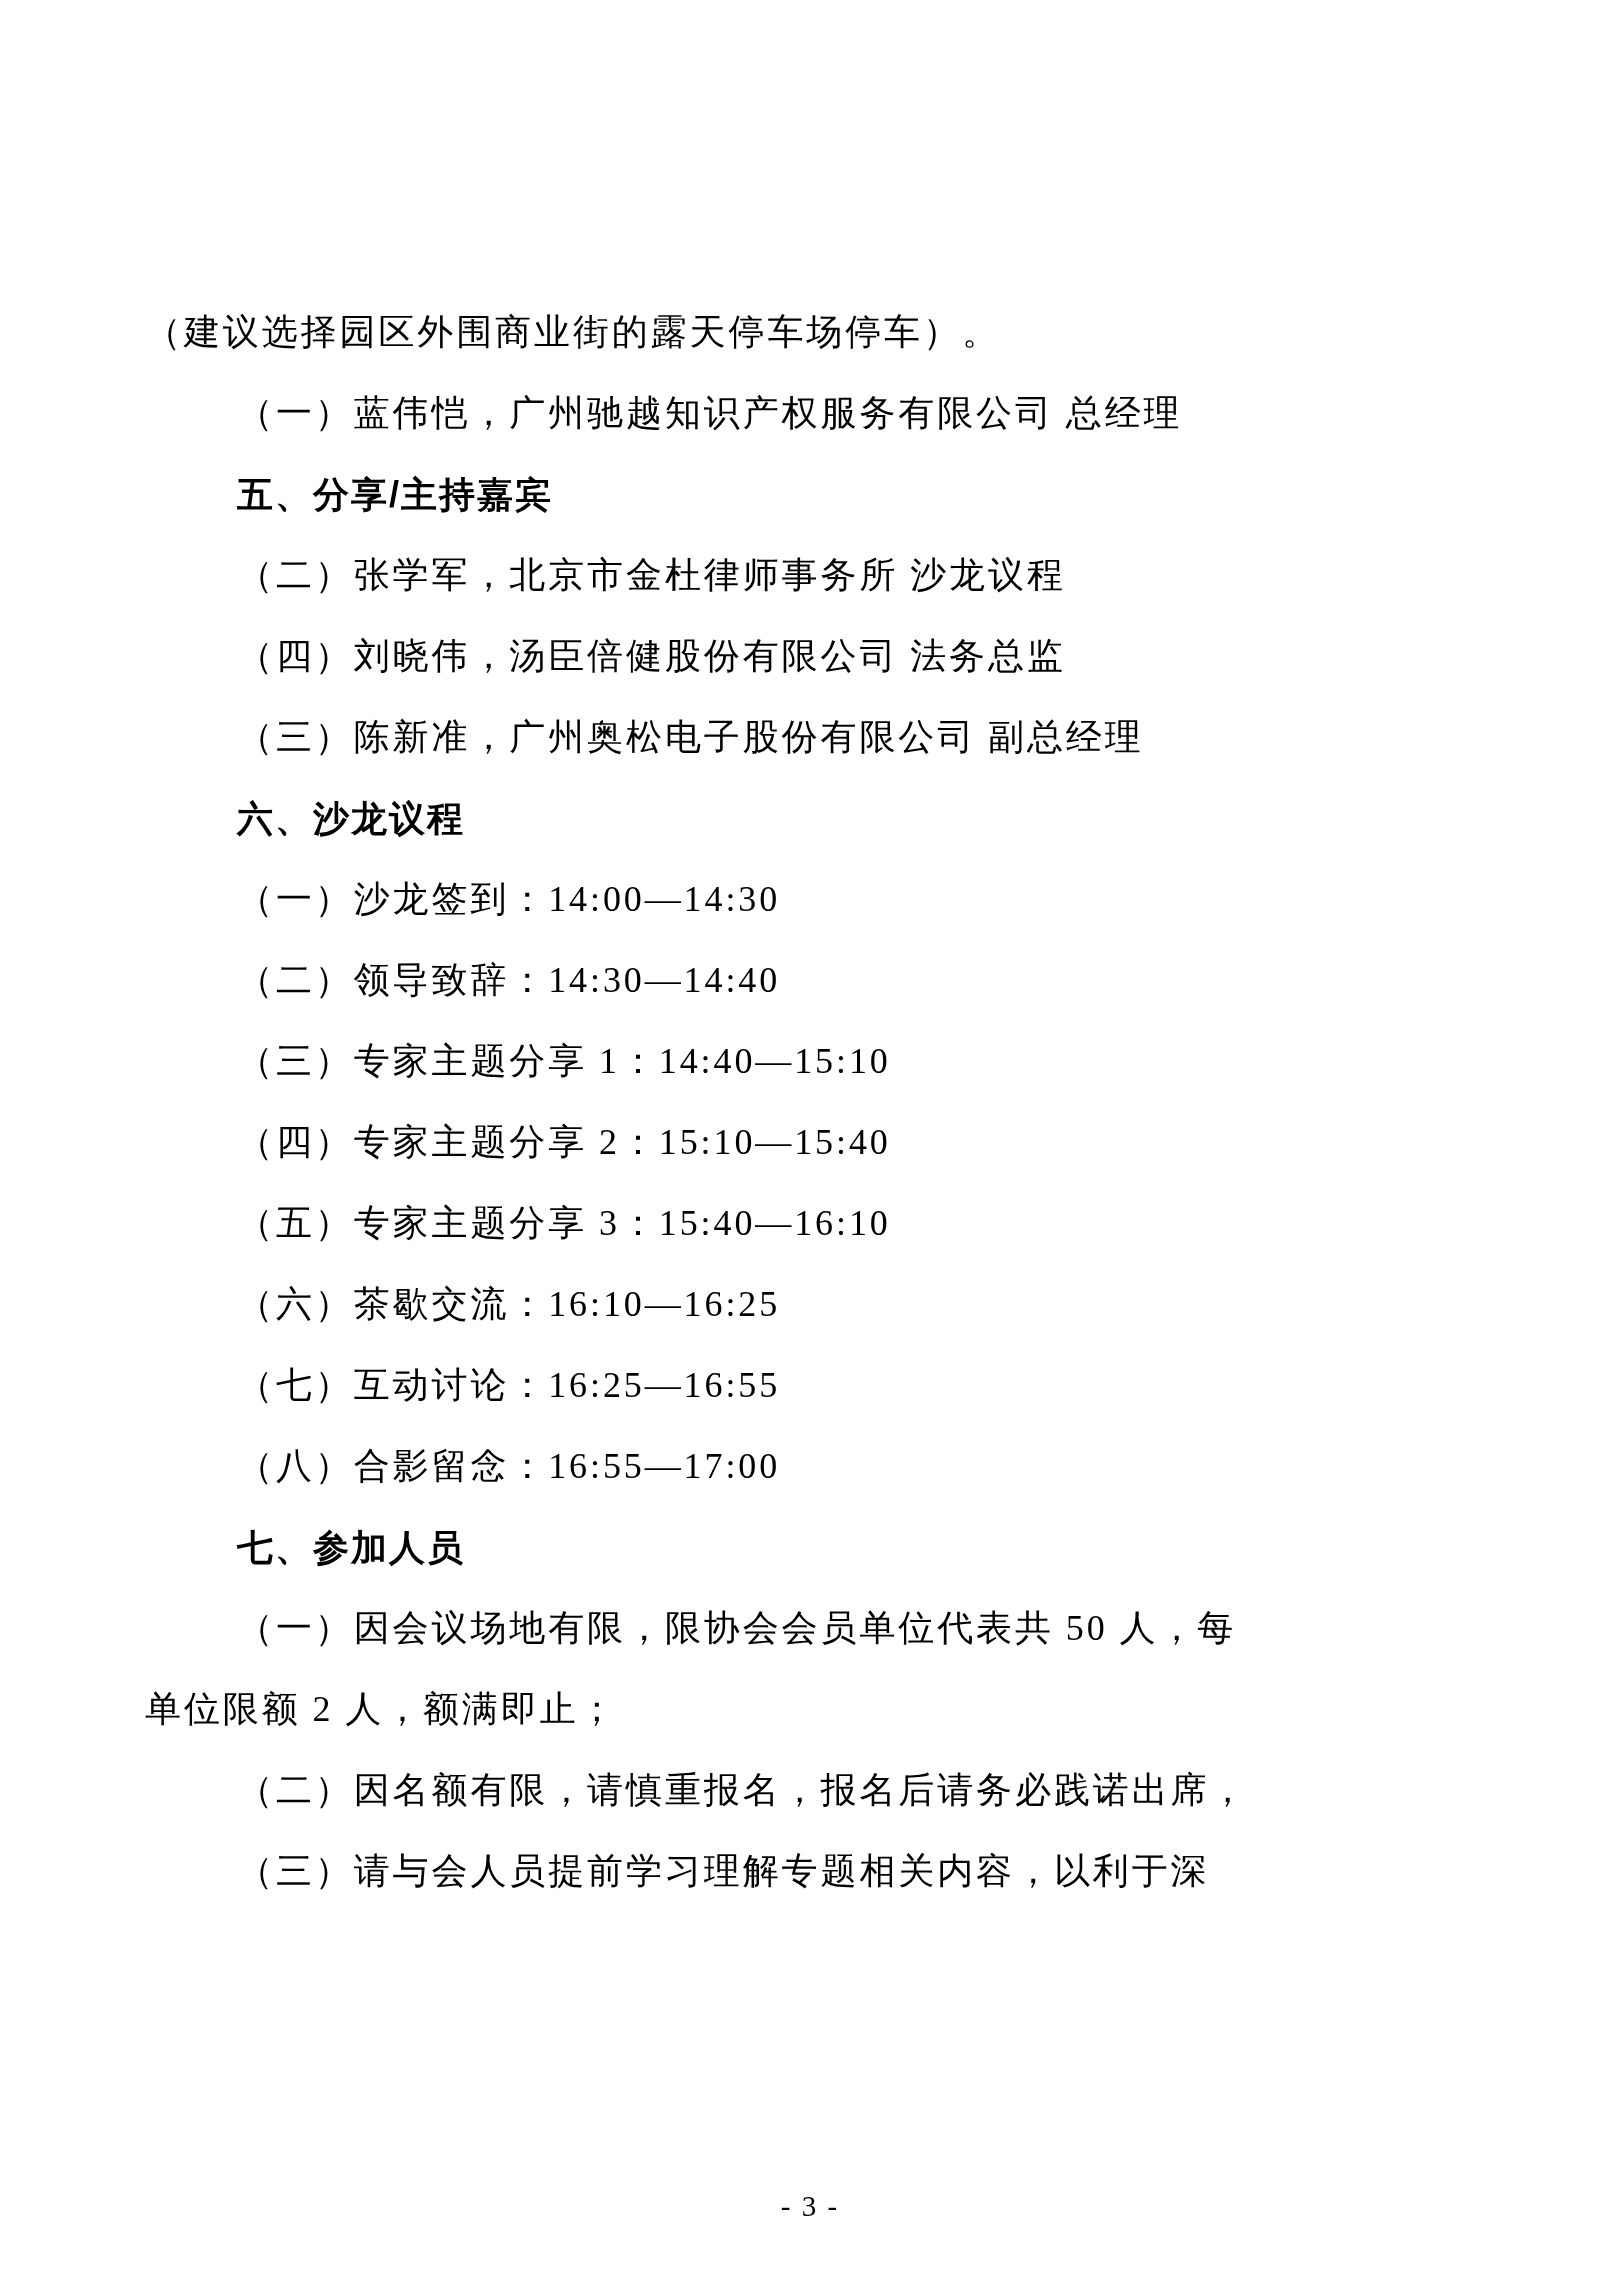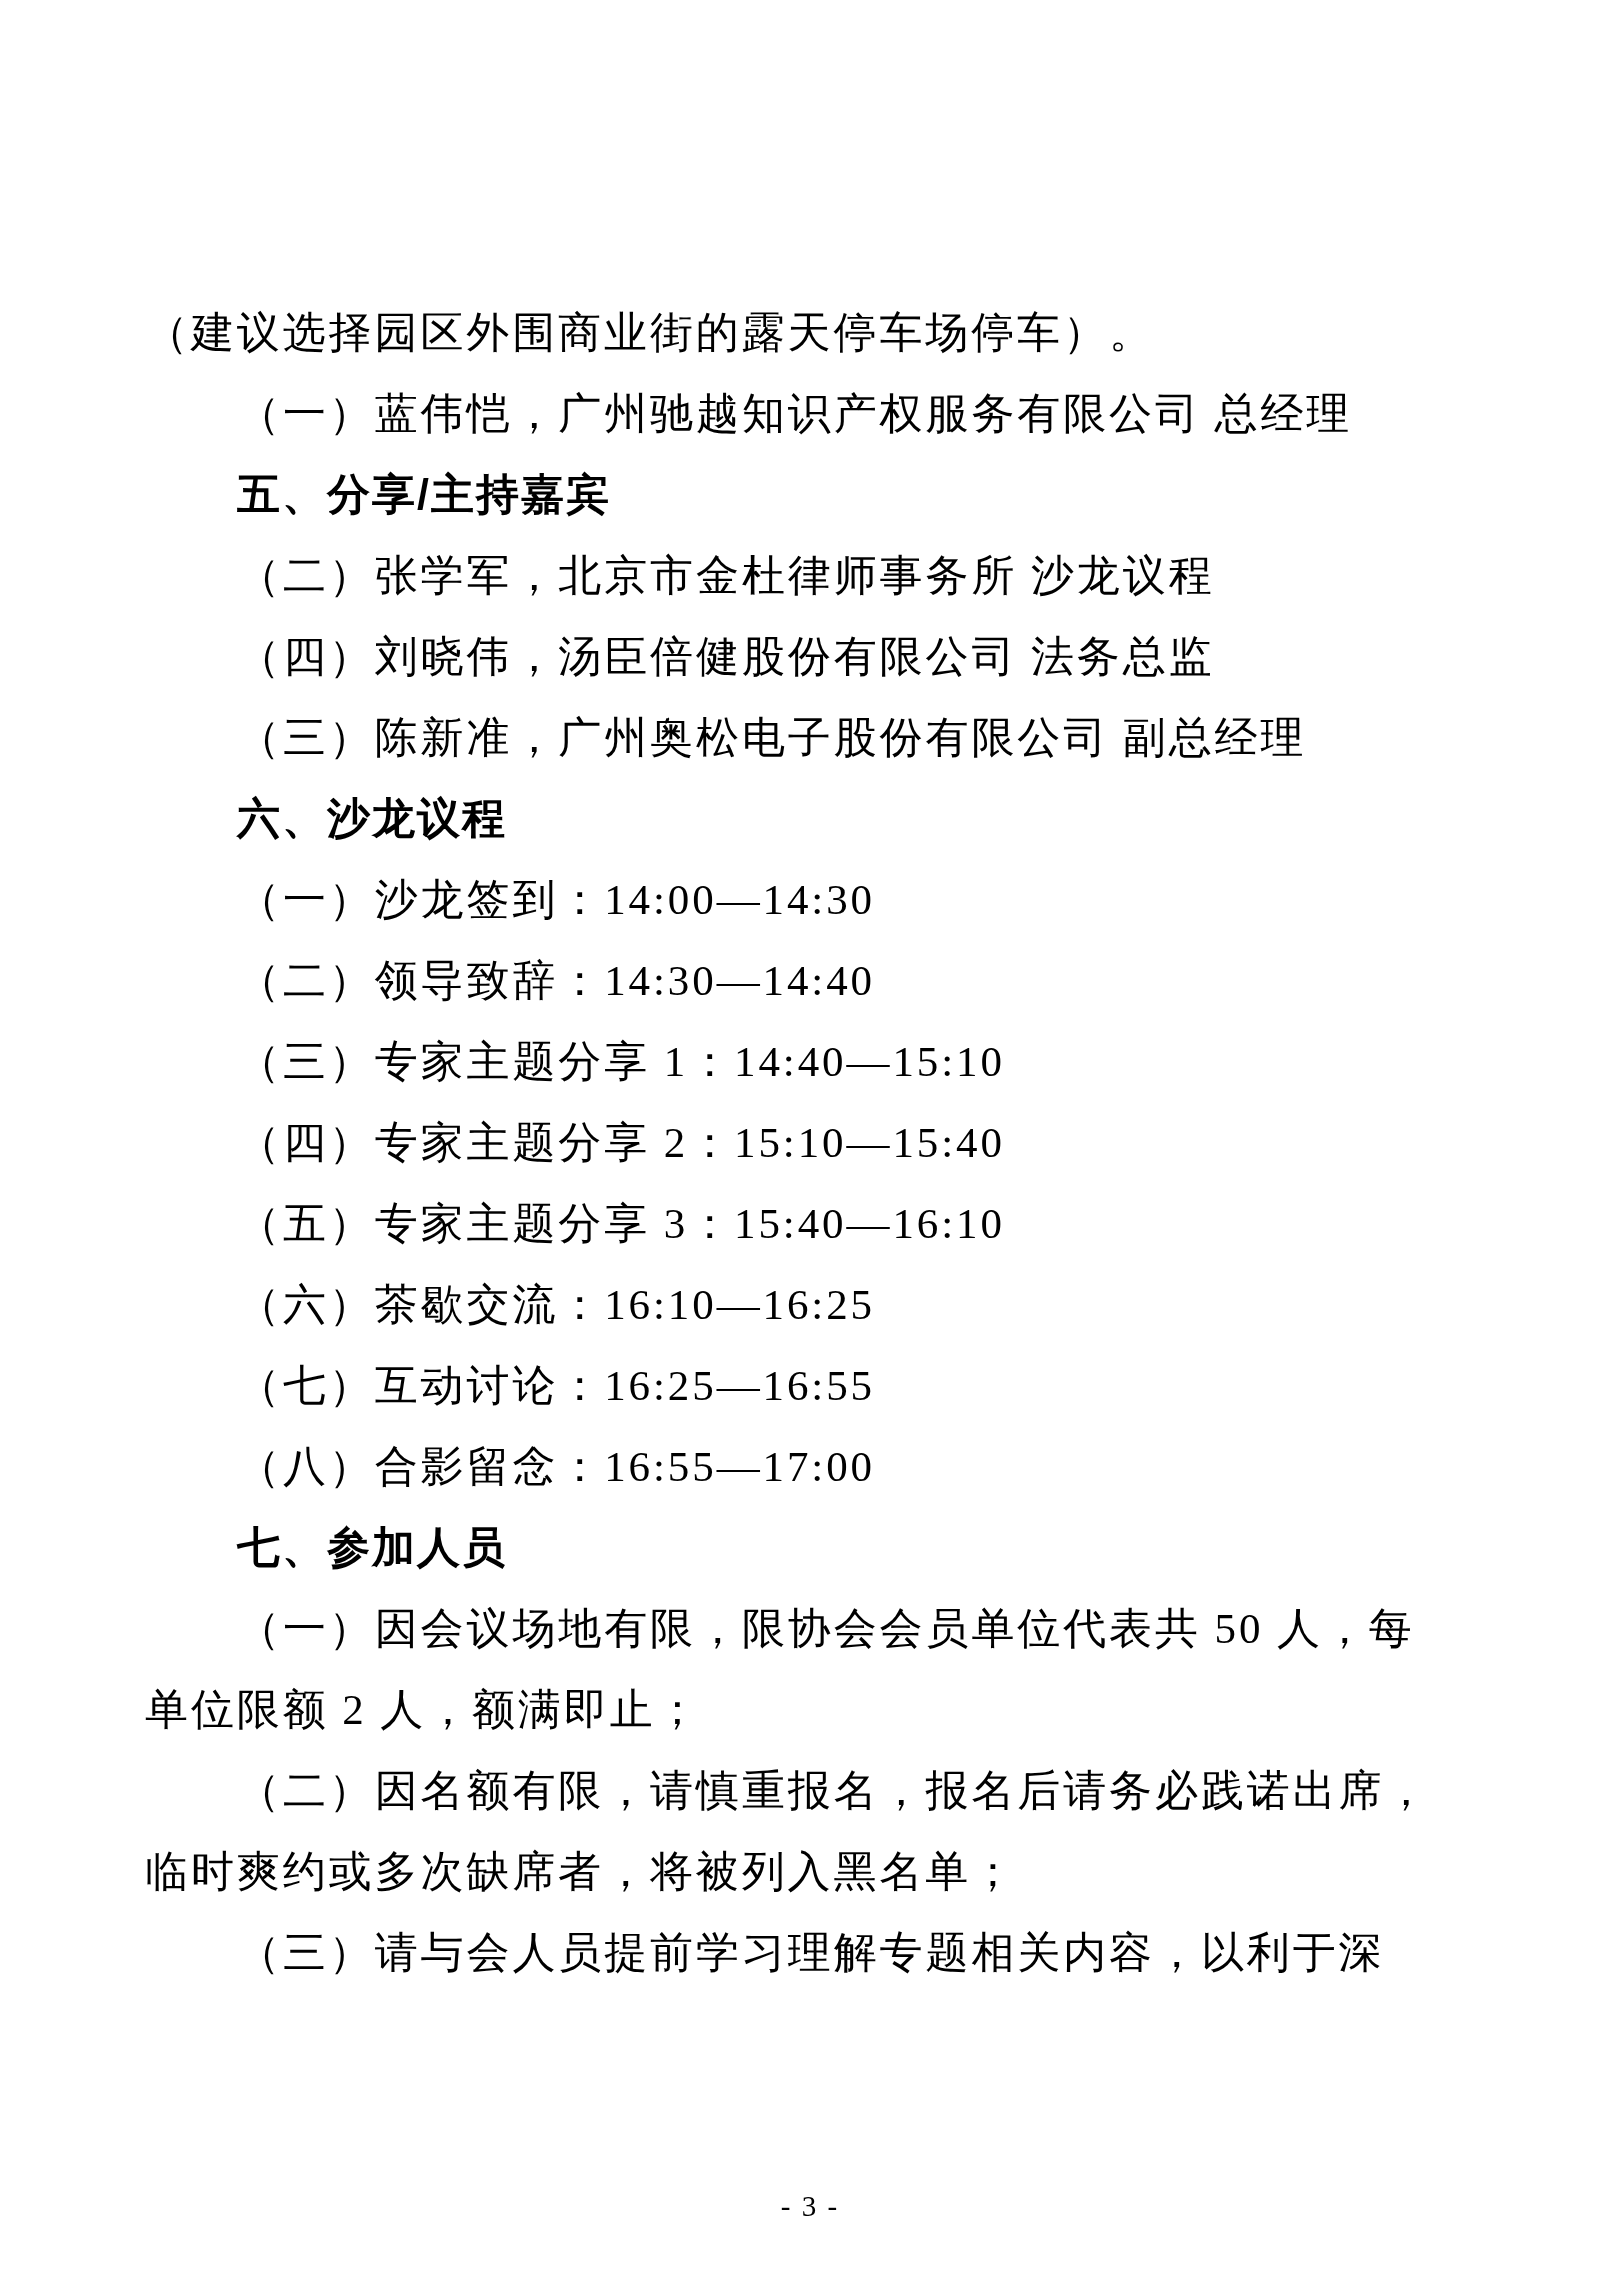--- a/index.html
+++ b/index.html
@@ -16,21 +16,21 @@
     font-family: "Liberation Serif", "DejaVu Serif", serif;
     overflow: hidden;
   }
   .content {
     position: absolute;
     left: 145px;
     top: 292px;
     right: 127px;
   }
   .line {
-    font-size: 43px;
+    font-size: 36px;
     line-height: 81px;
     height: 81px;
     letter-spacing: 2.9px;
     white-space: nowrap;
     font-weight: 400;
   }
   .indent {
     padding-left: 92px;
   }
   .heading {
@@ -73,20 +73,19 @@
     <div class="line indent">（五）专家主题分享 3：15:40—16:10</div>
     <div class="line indent">（六）茶歇交流：16:10—16:25</div>
     <div class="line indent">（七）互动讨论：16:25—16:55</div>
     <div class="line indent">（八）合影留念：16:55—17:00</div>
 
     <div class="line indent heading">七、参加人员</div>
 
     <div class="line indent">（一）因会议场地有限，限协会会员单位代表共 50 人，每</div>
     <div class="line">单位限额 2 人，额满即止；</div>
     <div class="line indent">（二）因名额有限，请慎重报名，报名后请务必践诺出席，</div>
-    <div class="line">临时爽约或多次缺席者，将被列入黑名单；</div>
     <div class="line indent">（三）请与会人员提前学习理解专题相关内容，以利于深</div>
 
   </div>
 
   <div class="footer">- 3 -</div>
 </div>
 
 
 </body></html>

